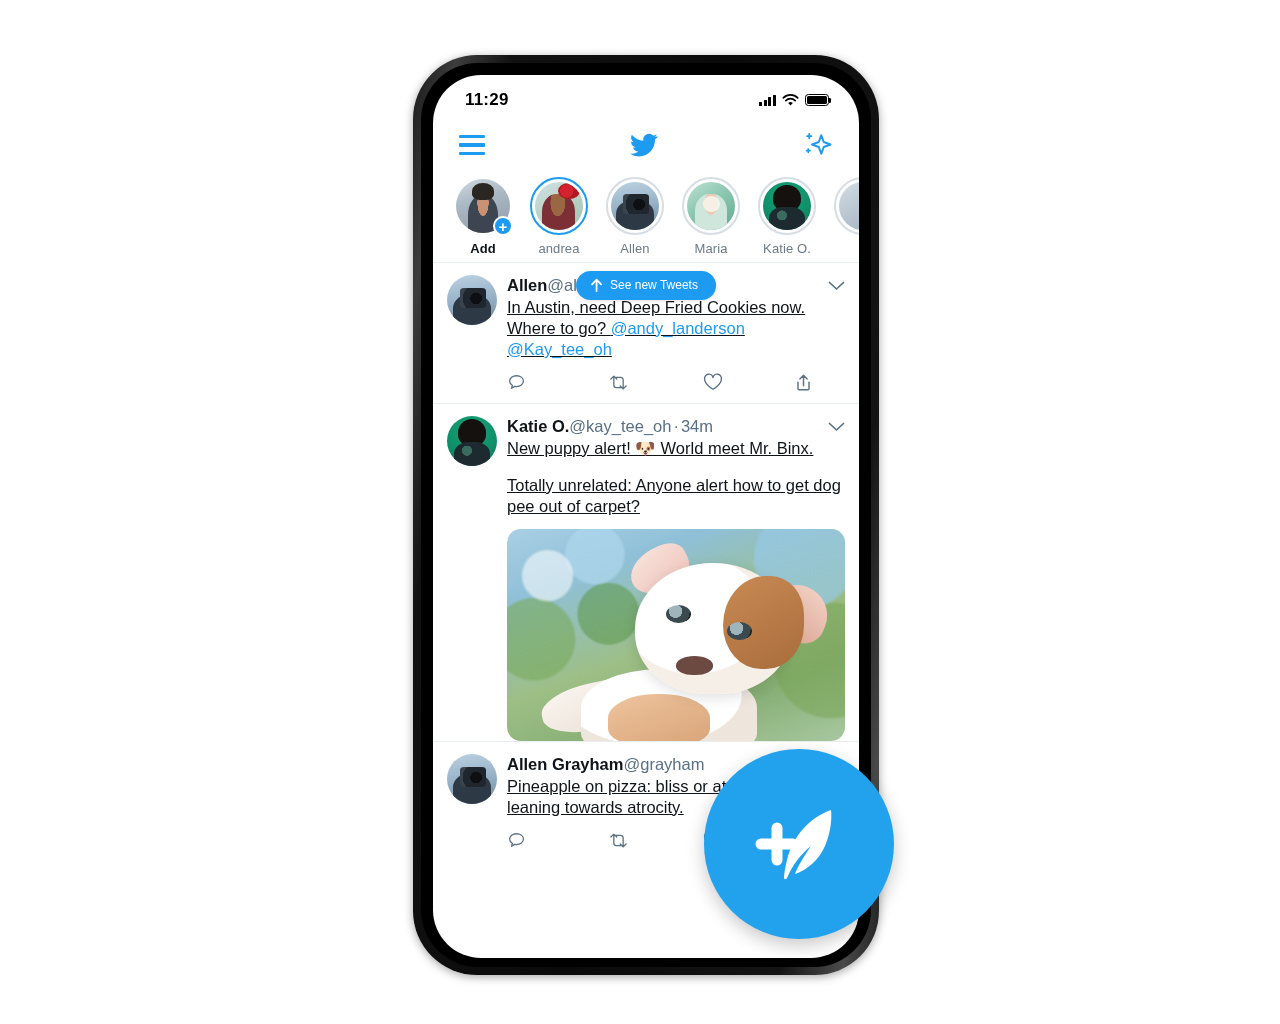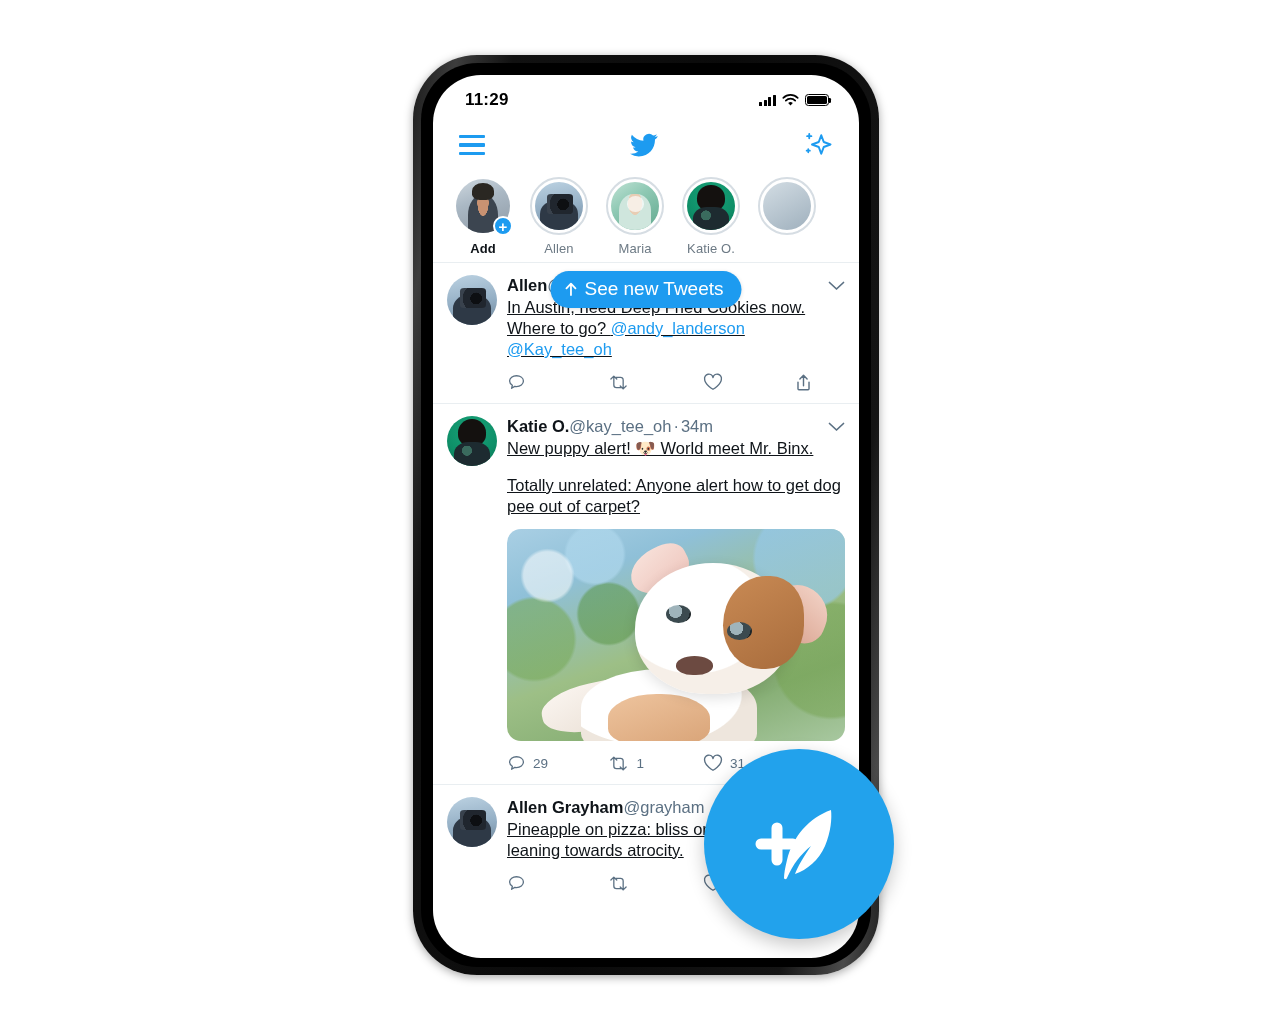--- a/index.html
+++ b/index.html
@@ -139,21 +139,21 @@
   .act:nth-child(4){ width: 15%; }
 
   
   .pill {
     position: absolute;
     left: 50%; transform: translateX(-50%);
     top: 8px;
     background: #1d9bf0; color: #fff;
     border-radius: 999px;
     padding: 7px 18px 8px 14px;
-    font-size: 19px;
+    font-size: 12px;
     display: flex; align-items: center; gap: 7px;
     white-space: nowrap;
     box-shadow: 0 1px 4px rgba(0,0,0,.12);
     z-index: 6;
   }
 
   
   .fab {
     position: absolute;
     left: 704px; top: 749px;
@@ -351,20 +351,30 @@
               <div class="story-ring plain">
                 <div class="avatar-img">
                     <div class="ph ph-andy"></div>
                   </div>
               </div>
               <div class="add-badge">+</div>
             </div>
             <div class="story-label bold">Add</div>
           </div>
 
+          <div class="story">
+            <div class="story-av-wrap">
+              <div class="story-ring active">
+                <div class="avatar-img">
+                    <div class="ph ph-andrea"></div>
+                  </div>
+              </div>
+            </div>
+            <div class="story-label">andrea</div>
+          </div>
 
           <div class="story">
             <div class="story-av-wrap">
               <div class="story-ring">
                 <div class="avatar-img">
                     <div class="ph ph-allen"></div>
                   </div>
               </div>
             </div>
             <div class="story-label">Allen</div>
@@ -493,47 +503,20 @@
                   <div class="pup-hand"></div>
                   <div class="pup-ear-l"></div>
                   <div class="pup-ear-r"></div>
                   <div class="pup-head"></div>
                   <div class="pup-patch"></div>
                   <div class="pup-eye l"></div>
                   <div class="pup-eye r"></div>
                   <div class="pup-nose"></div>
                 </div>
               </div>
-              <div class="actions">
-                <div class="act">
-                  <svg width="19" height="19" viewBox="0 0 22 22">
-                      <path d="M11 3.2c-4.4 0-8 2.7-8 6.1 0 2 1.3 3.8 3.2 4.9l-.9 3.5 3.7-2.2c.6.1 1.3.2 2 .2 4.4 0 8-2.7 8-6.4S15.4 3.2 11 3.2Z" fill="none" stroke="#5b7083" stroke-width="1.5" stroke-linejoin="round"></path>
-                    </svg>
-                  <span>29</span>
-                </div>
-                <div class="act">
-                  <svg width="21" height="19" viewBox="0 0 24 22">
-                      <path d="M6.6 3.6 L3.2 7 M6.6 3.6 L10 7 M6.6 3.6 V14 a3 3 0 0 0 3 3 H15" fill="none" stroke="#5b7083" stroke-width="1.5" stroke-linecap="round" stroke-linejoin="round"></path>
-                      <path d="M17.4 18.4 L20.8 15 M17.4 18.4 L14 15 M17.4 18.4 V8 a3 3 0 0 0-3-3 H9" fill="none" stroke="#5b7083" stroke-width="1.5" stroke-linecap="round" stroke-linejoin="round"></path>
-                    </svg>
-                  <span>1</span>
-                </div>
-                <div class="act">
-                  <svg width="20" height="19" viewBox="0 0 22 20">
-                      <path d="M11 17.4 C11 17.4 1.8 12.1 1.8 6.5 A4.3 4.3 0 0 1 11 4.6 A4.3 4.3 0 0 1 20.2 6.5 C20.2 12.1 11 17.4 11 17.4 Z" fill="none" stroke="#5b7083" stroke-width="1.5" stroke-linejoin="round"></path>
-                    </svg>
-                  <span>31</span>
-                </div>
-                <div class="act">
-                  <svg width="19" height="19" viewBox="0 0 20 20">
-                      <path d="M10 13.4 V2.6 M6.2 6.2 L10 2.4 L13.8 6.2" fill="none" stroke="#5b7083" stroke-width="1.5" stroke-linecap="round" stroke-linejoin="round"></path>
-                      <path d="M4.2 9.6 V16.6 a1 1 0 0 0 1 1 H14.8 a1 1 0 0 0 1-1 V9.6" fill="none" stroke="#5b7083" stroke-width="1.5" stroke-linecap="round" stroke-linejoin="round"></path>
-                    </svg>
-                </div>
-              </div>
             </div>
           </div>
 
           <div class="divider"></div>
 
           <div class="tweet">
             <div class="tw-av">
                 <div class="ph ph-allen"></div>
               </div>
             <div class="tw-body">

